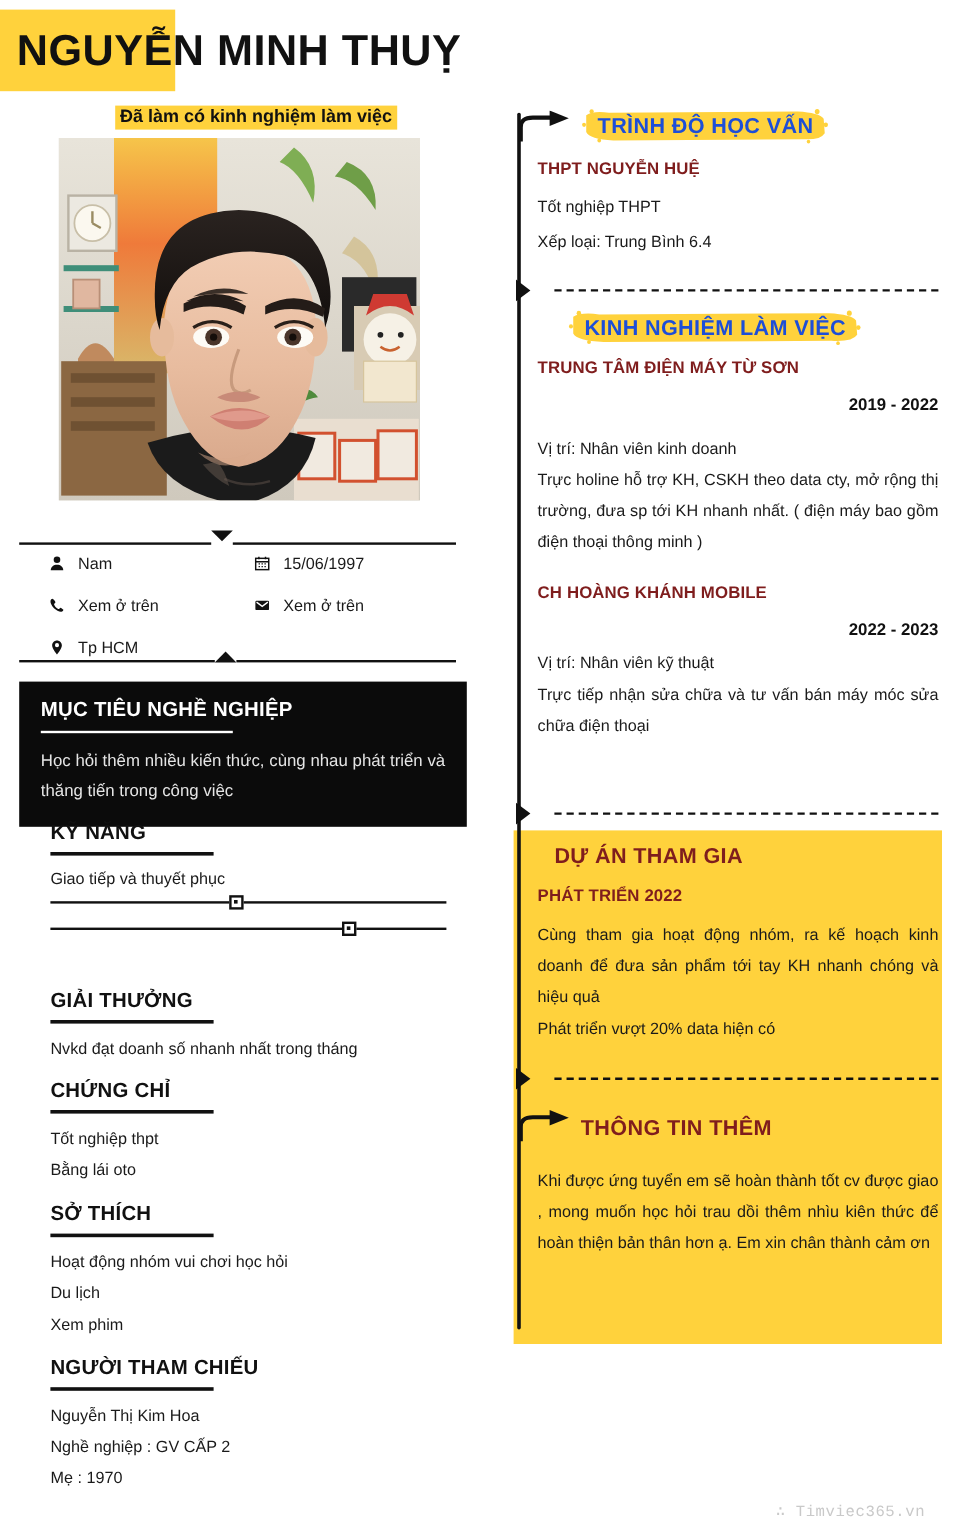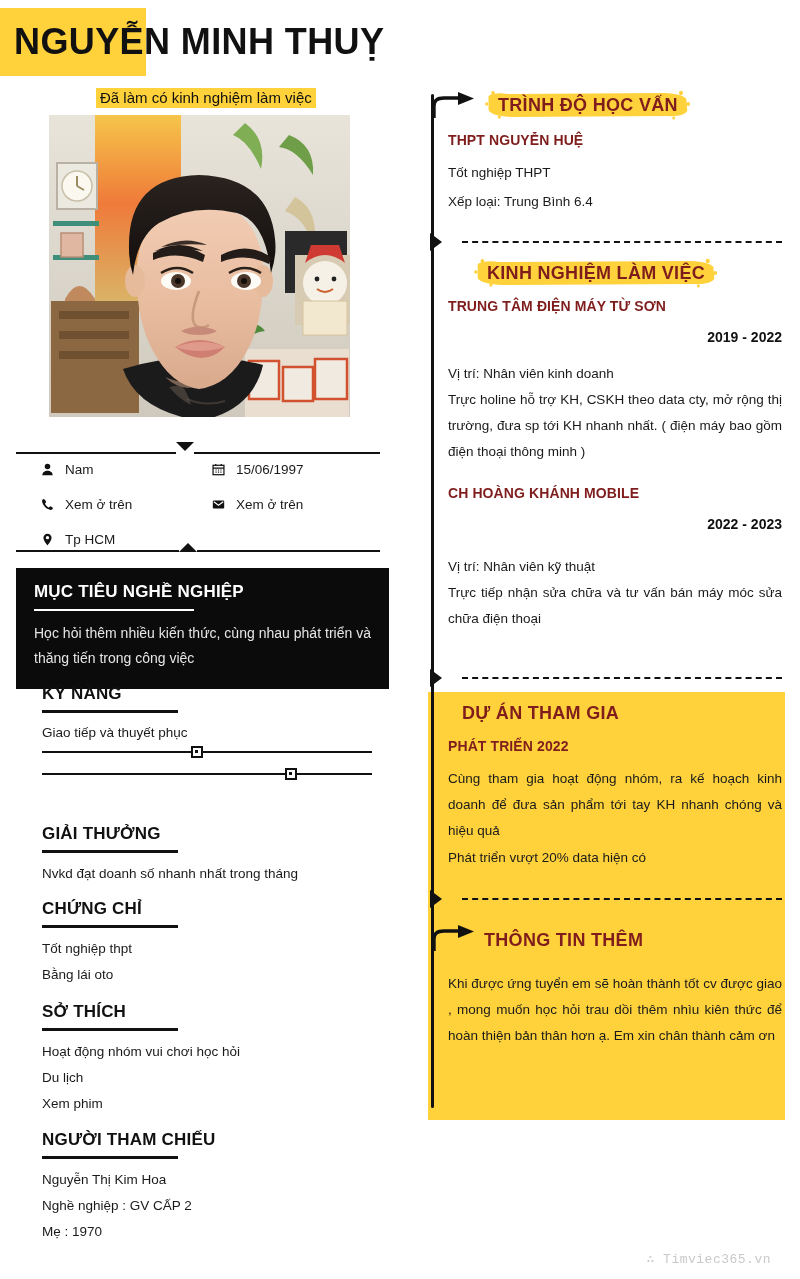--- a/index.html
+++ b/index.html
@@ -14,21 +14,21 @@
   
   .name-band { position:absolute; left:0; top:8px; height:68px; background:#FFD23C; width:146px; }
   .name-text {
     position:absolute; left:14px; top:14px;
     font-size:36px; font-weight:800; letter-spacing:.4px;
     color:#111; white-space:nowrap; line-height:56px;
   }
   .tagline-wrap { position:absolute; left:96px; top:88px; }
   .tagline {
     display:inline-block; background:#FFD23C; color:#111;
-    font-size:15px; font-weight:400; padding:1px 4px; line-height:18px;text-align:right;
+    font-size:15px; font-weight:700; padding:1px 4px; line-height:18px;text-align:right;
   }
 
   
   .left { position:absolute; left:0; top:0; width:420px; height:1279px; }
 
   .photo {
     position:absolute; left:49px; top:115px; width:301px; height:302px;
     background:
       radial-gradient(circle at 52% 46%, rgba(0,0,0,0) 0%, rgba(0,0,0,0) 100%),
       linear-gradient(#dcd8ce,#cfc9bd);
@@ -72,21 +72,21 @@
   .knob { position:absolute; top:0; width:12px; height:12px; background:#fff; border:2.5px solid #111; }
   .knob i { display:block; position:absolute; left:2px; top:2px; width:3px; height:3px; background:#111; }
 
   
   .right { position:absolute; left:420px; top:0; width:380px; height:1279px; }
   .spine { position:absolute; left:11px; top:94px; width:3px; height:1014px; background:#111; border-radius:2px; }
 
   .rsec { position:absolute; left:0; width:380px; }
   .badge-wrap { position:relative; height:30px; }
   .badge {
-    position:absolute; display:inline-block; color:#7f1d1d;
+    position:absolute; display:inline-block; color:#1d4ed8;
     font-size:18px; font-weight:800; letter-spacing:.3px; line-height:24px;
     padding:3px 14px; white-space:nowrap;
   }
   .badge .hl { position:absolute; inset:0; z-index:0; }
   .badge span.lbl { position:relative; z-index:1; }
 
   .r-org { font-size:14px; font-weight:700; color:#7f1d1d; letter-spacing:.1px; }
   .r-date { font-size:14px; font-weight:700; color:#111; text-align:right; }
   .r-line { font-size:13.5px; color:#1a1a1a; line-height:26px; }
   .r-just { font-size:13.5px; color:#1a1a1a; line-height:26px; text-align:justify; }
@@ -375,21 +375,21 @@
       <div style="position:absolute; left:28px; top:40px; width:334px;">
         <div class="r-org">TRUNG TÂM ĐIỆN MÁY TỪ SƠN</div>
         <div class="r-date" style="margin-top:15px;">2019 - 2022</div>
         <div class="r-line" style="margin-top:16px;">Vị trí: Nhân viên kinh doanh</div>
         <div class="r-just">Trực holine hỗ trợ KH, CSKH theo data cty, mở rộng thị trường, đưa sp tới KH nhanh nhất. ( điện máy bao gồm điện thoại thông minh )</div>
       </div>
 
       <div style="position:absolute; left:28px; top:227px; width:334px;">
         <div class="r-org">CH HOÀNG KHÁNH MOBILE</div>
         <div class="r-date" style="margin-top:15px;">2022 - 2023</div>
-        <div class="r-line" style="margin-top:22px;">Vị trí: Nhân viên kỹ thuật</div>
+        <div class="r-line" style="margin-top:8px;">Vị trí: Nhân viên kỹ thuật</div>
         <div class="r-just">Trực tiếp nhận sửa chữa và tư vấn bán máy móc sửa chữa điện thoại</div>
       </div>
     </div>
 
     <div class="arrow-r" style="left:10px; top:669px;"></div>
     <div class="dash" style="left:42px; top:677px; width:320px;"></div>
 
     <div class="rsec" style="top:703px;">
       <div class="r-org" style="position:absolute; left:42px; top:0; font-size:18px; font-weight:800; letter-spacing:.3px;">DỰ ÁN THAM GIA</div>
       <div class="r-org" style="position:absolute; left:28px; top:35px;">PHÁT TRIỂN 2022</div>

